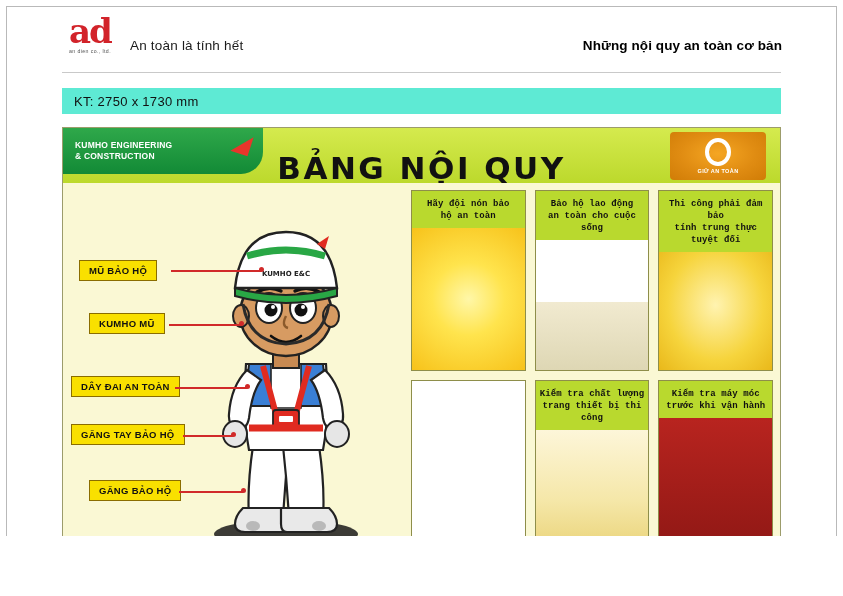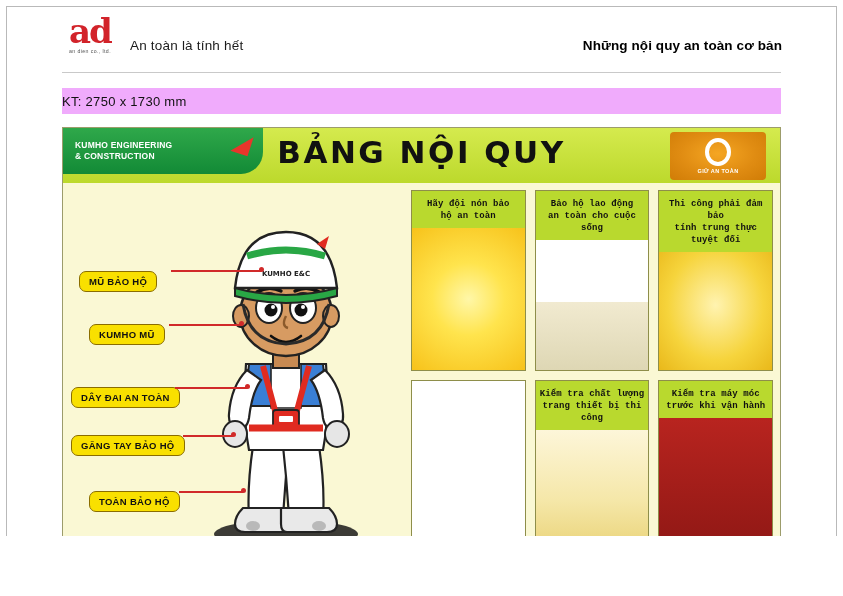--- a/index.html
+++ b/index.html
@@ -68,22 +68,23 @@
     left: 62px; top: 72px;
     width: 719px; height: 1px;
     background: #c9c9c9;
   }
 
   
   .size-bar {
     position: absolute;
     left: 62px; top: 88px;
     width: 719px; height: 26px;
-    background: #f0abfc;
+    background: #5eead4;
     display: flex; align-items: center;
+    padding-left: 12px;
     font-size: 13px;
     color: #111;
     letter-spacing: .3px;
     text-align: right;
   }
 
   
   .poster {
     position: absolute;
     left: 62px; top: 127px;
@@ -118,21 +119,21 @@
   .kumho-swoosh {
     position: absolute;
     left: 170px; top: 6px;
     width: 0; height: 0;
     border-left: 18px solid transparent;
     border-bottom: 20px solid #e8352b;
     transform: rotate(18deg);
   }
   .poster-title {
     position: absolute;
-    left: 0; right: 0; top: 6px;
+    left: 0; right: 0; top: 22px;
     text-align: center;
     font-family: "DejaVu Sans", sans-serif;
     font-weight: bold;
     font-size: 31px;
     color: #111;
     letter-spacing: 2.5px;
   }
   .safety-seal {
     position: absolute;
     right: 14px; top: 4px;
@@ -158,28 +159,27 @@
   
   .mascot-area {
     position: absolute;
     left: 8px; top: 60px;
     width: 330px; height: 372px;
   }
   .callout {
     position: absolute;
     background: #f9e000;
     border: 1.5px solid #8a6d00;
-    border-radius: 7px;
+    border-radius: 0;
     font-size: 9.5px;
     font-weight: bold;
     color: #111;
     padding: 4px 9px;
     white-space: nowrap;
     letter-spacing: .3px;
-    margin-top: 11px;
   }
   .leader {
     position: absolute;
     height: 1.5px;
     background: #d12a2a;
   }
   .leader-dot {
     position: absolute;
     width: 5px; height: 5px;
     border-radius: 50%;
@@ -333,21 +333,21 @@
       <div class="leader-dot" style="left:168px; top:133px;"></div>
 
       <div class="callout" style="left:0px; top:188px;">DÂY ĐAI AN TOÀN</div>
       <div class="leader" style="left:104px; top:199px; width:72px;"></div>
       <div class="leader-dot" style="left:174px; top:196px;"></div>
 
       <div class="callout" style="left:0px; top:236px;">GĂNG TAY BẢO HỘ</div>
       <div class="leader" style="left:112px; top:247px; width:50px;"></div>
       <div class="leader-dot" style="left:160px; top:244px;"></div>
 
-      <div class="callout" style="left:18px; top:292px;">TOÀN BẢO HỘ</div>
+      <div class="callout" style="left:18px; top:292px;">GĂNG BẢO HỘ</div>
       <div class="leader" style="left:108px; top:303px; width:64px;"></div>
       <div class="leader-dot" style="left:170px; top:300px;"></div>
     </div>
 
     <div class="grid">
 
       <div class="card">
         <div class="card-head">Hãy đội nón bảo<br>hộ an toàn</div>
         <div class="card-body">
           <div class="bg-rays"></div>

